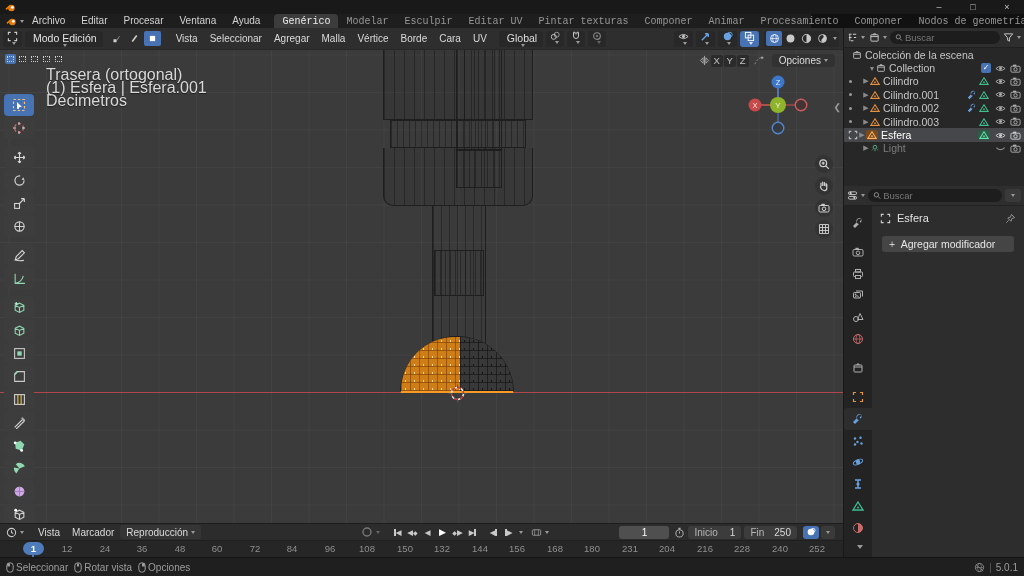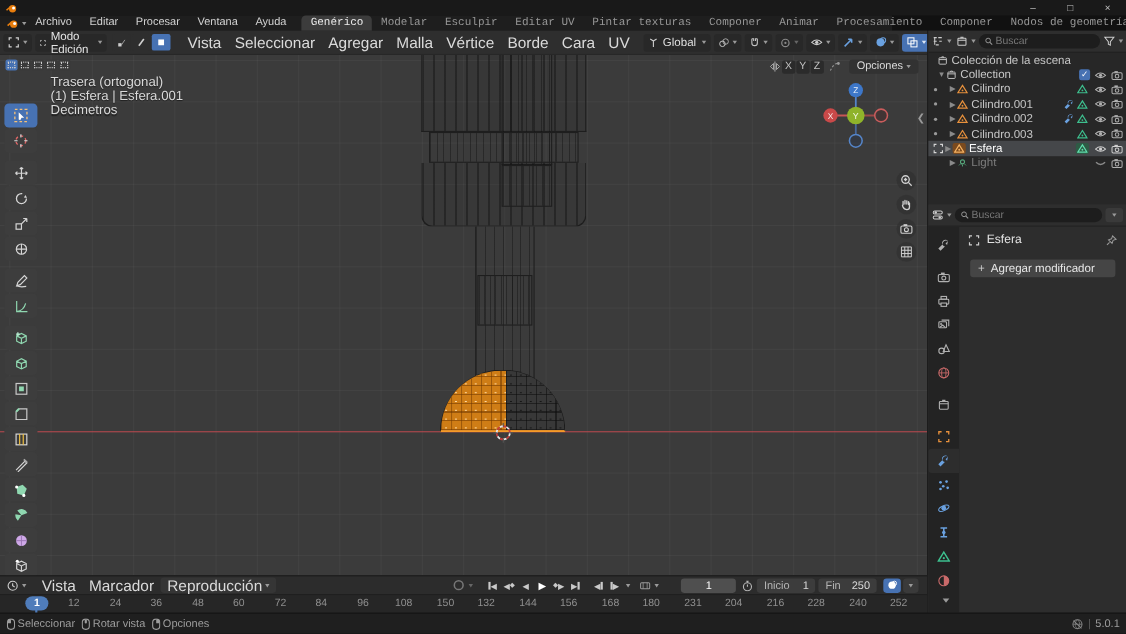--- a/index.html
+++ b/index.html
@@ -23,35 +23,35 @@
   .menu{padding:0 8px;color:#d2d2d2;font-size:10px;height:14px;line-height:14px;}
   .tabs{display:flex;align-items:flex-end;height:14px;margin-left:6px;}
   .tab{padding:1px 8px 0 8px;color:#969696;font-size:10px;height:13px;line-height:13px;border-radius:4px 4px 0 0;white-space:nowrap;font-family:Liberation Mono, monospace;}
   .tab.active{background:#3c3c3c;color:#ececec;}
   .idwidget{display:flex;align-items:center;background:#2b2b2b;border-radius:3px;height:12px;padding:0 3px;margin-left:4px;font-size:10px;color:#d5d5d5;}
   #topright{margin-left:auto;display:flex;align-items:center;margin-right:4px;}
 
   
   #viewport{left:0;top:28px;width:843px;height:495px;background:#3b3b3b;}
   #vph{left:0;top:0;width:843px;height:22px;background:#2e2e2e;display:flex;align-items:center;border-bottom:1px solid #272727;box-sizing:border-box;}
-  .hbtn{display:flex;align-items:center;height:16px;padding:0 4px;border-radius:3px;background:#282828;margin-left:3px;}
-  .hmenu{padding:0 6px;color:#dadada;font-size:14px;white-space:nowrap;}
+  .hbtn{display:flex;align-items:center;height:16px;padding:0 4px;border-radius:3px;background:#282828;margin-left:3px;flex-direction:column;}
+  .hmenu{padding:0 6px;color:#dadada;font-size:10px;white-space:nowrap;}
   .selmode{width:17px;height:15px;border-radius:2px;background:#2e2e2e;display:flex;align-items:center;justify-content:center;margin-right:1px;}
   .selmode.on{background:#4772b3;}
   .shadebtn{width:16px;height:15px;display:flex;align-items:center;justify-content:center;border-radius:2px;}
   .shadebtn.on{background:#4772b3;}
   #vpcanvas{left:0;top:22px;width:843px;height:473px;
     background-image:linear-gradient(90deg,rgba(255,255,255,.035) 1px,transparent 1px),linear-gradient(0deg,rgba(255,255,255,.035) 1px,transparent 1px);
     background-size:37.5px 37.5px;background-position:8.5px 5.5px;overflow:hidden;}
   
   .preset{width:11px;height:10px;border-radius:2px;background:#3a3a3a;margin-right:1px;display:flex;align-items:center;justify-content:center;}
   .preset.on{background:#4772b3;}
   .preset i{display:block;width:5px;height:4px;border:1px dotted #cfcfcf;}
   
-  #vptext{left:46px;top:18px;line-height:13px;color:#d9d9d9;font-size:12px;text-shadow:0 1px 1px rgba(0,0,0,.5);}
+  #vptext{left:46px;top:18px;line-height:13px;color:#d9d9d9;font-size:16px;text-shadow:0 1px 1px rgba(0,0,0,.5);}
   
   #toolbar{left:4px;top:44px;width:32px;display:flex;flex-direction:column;}
   .tool{width:30px;height:22px;border-radius:4px;background:#3d3d3d;margin-bottom:1px;display:flex;align-items:center;justify-content:center;}
   .tool.on{background:#4772b3;}
   .tgap{height:6px;}
   
   #vpopts{right:8px;top:4px;display:flex;align-items:center;}
   .axbtn{background:#2b2b2b;border-radius:2px;color:#c3c3c3;font-size:9.5px;width:12px;height:12px;line-height:12px;text-align:center;margin-left:1px;}
   #optbtn{background:#323232;border-radius:3px;color:#dcdcdc;font-size:10px;padding:1px 7px;margin-left:8px;display:flex;align-items:center;}
   
@@ -673,21 +673,21 @@
           </svg>
           <i class="cv sm"></i>
       </div>
 
       <div class="orow" style="padding-left:8px">
         <svg class="ic" width="10" height="10" viewBox="0 0 12 12" color="#c9c9c9">
             <use href="#s-box"></use>
           </svg>
         <span class="lbl">Colección de la escena</span>
       </div>
-      <div class="orow" style="padding-left:8px">
+      <div class="orow" style="padding-left:24px">
         <span class="ochev">▼</span>
         <svg class="ic" width="10" height="10" viewBox="0 0 12 12" color="#c9c9c9">
             <use href="#s-box"></use>
           </svg>
         <span class="lbl">Collection</span>
         <div class="rowicons">
           <span style="width:10px;height:10px;background:#4772b3;border-radius:2px;color:#fff;font-size:8px;line-height:10px;text-align:center;margin-right:4px">✓</span>
           <svg class="ic" width="11" height="11" viewBox="0 0 12 12" color="#b0b0b0" style="margin-right:4px">
               <use href="#s-eye"></use>
             </svg>

